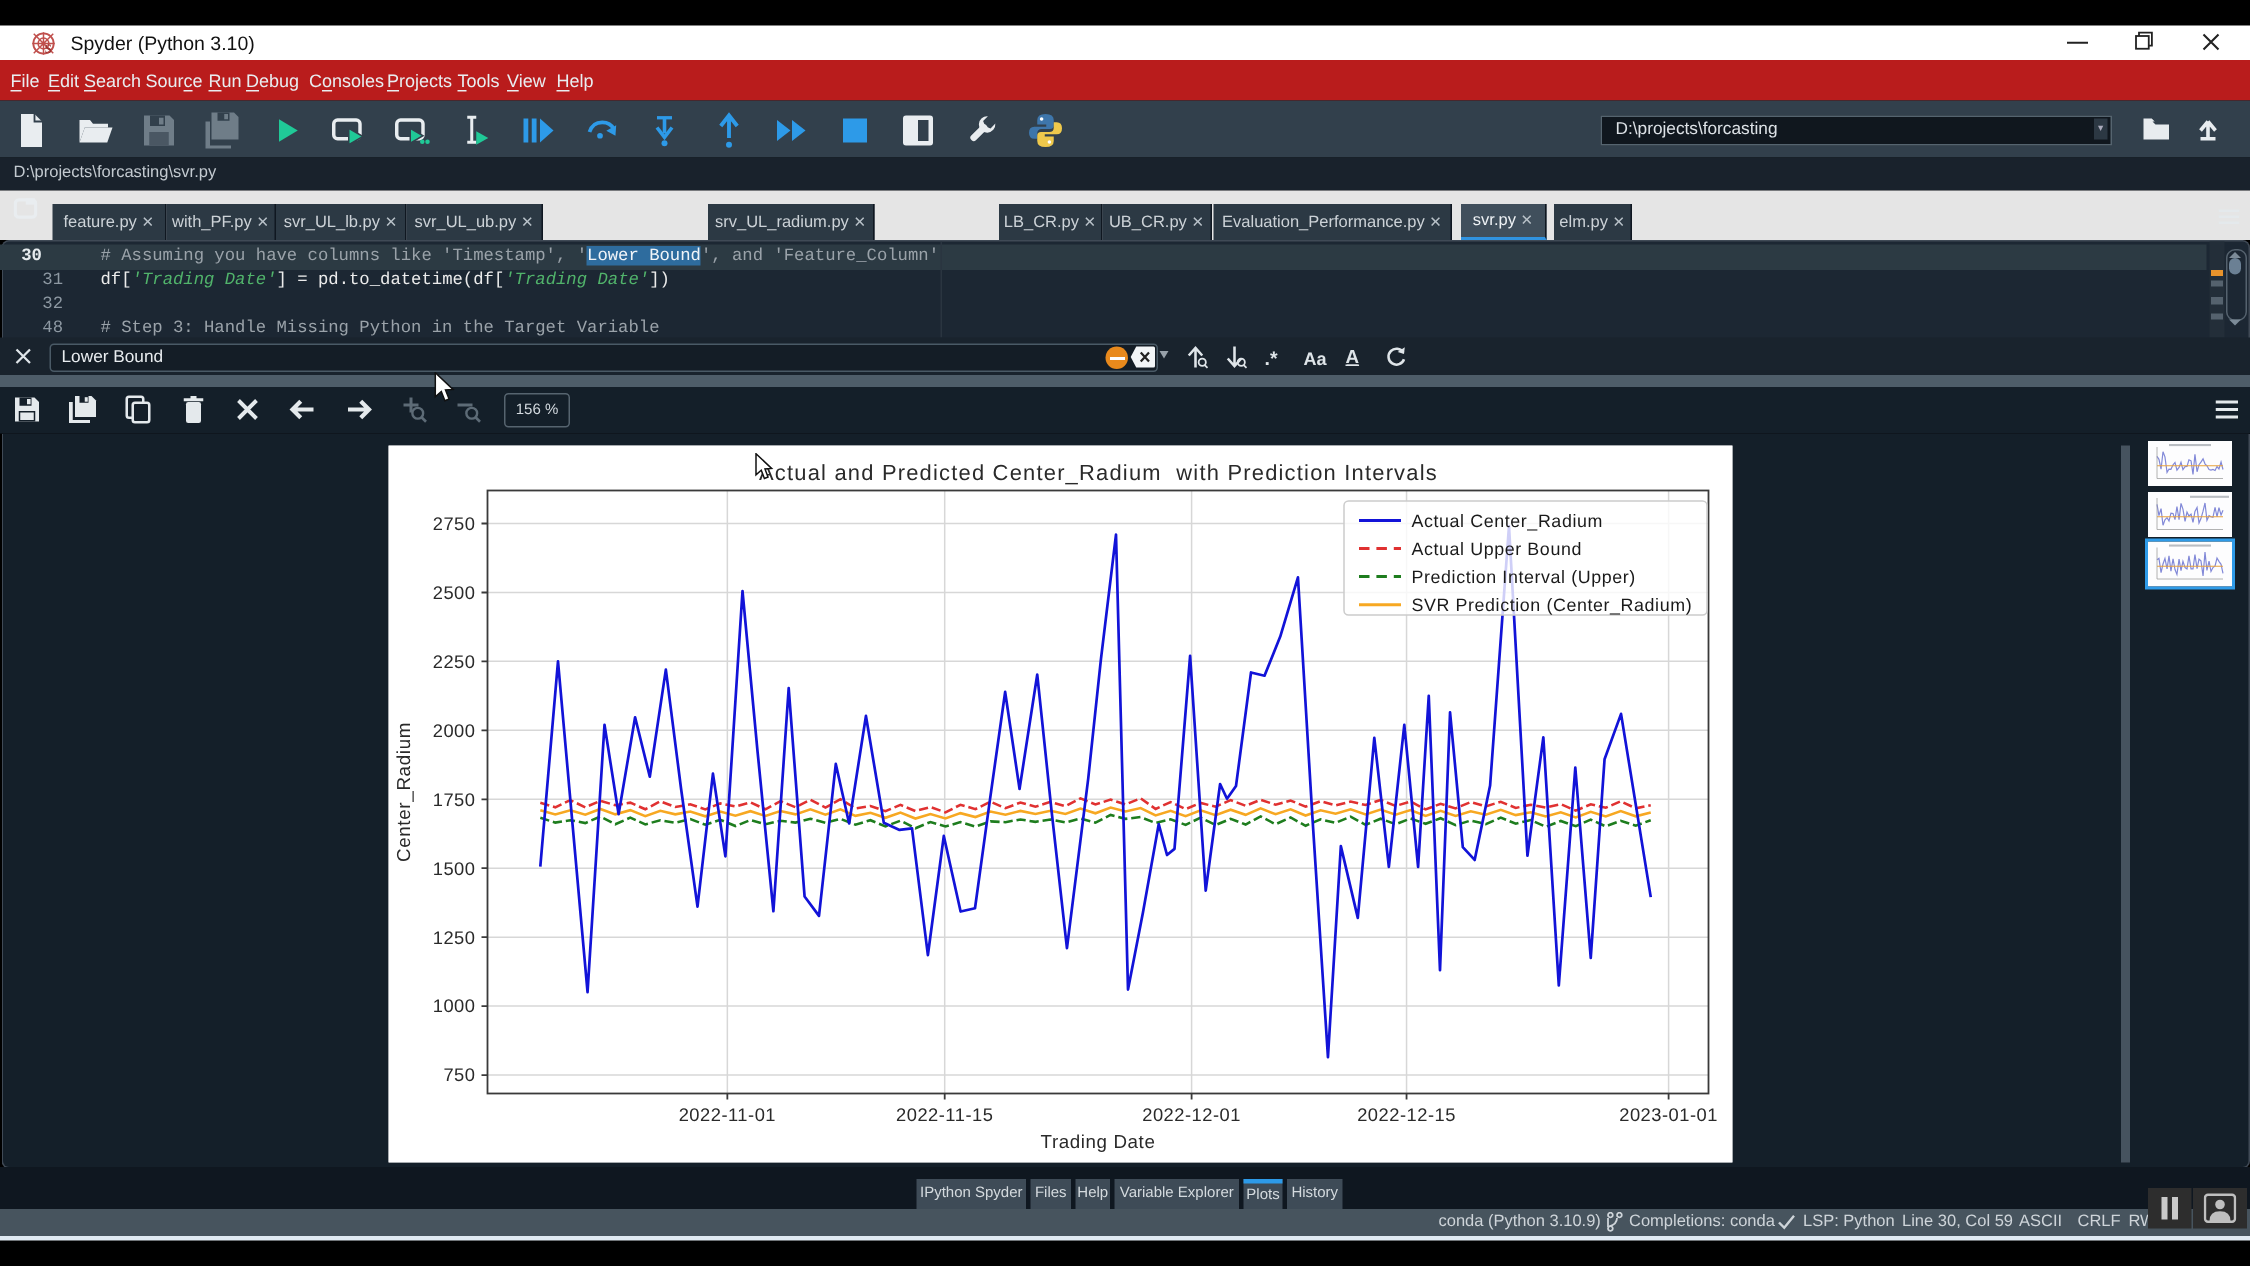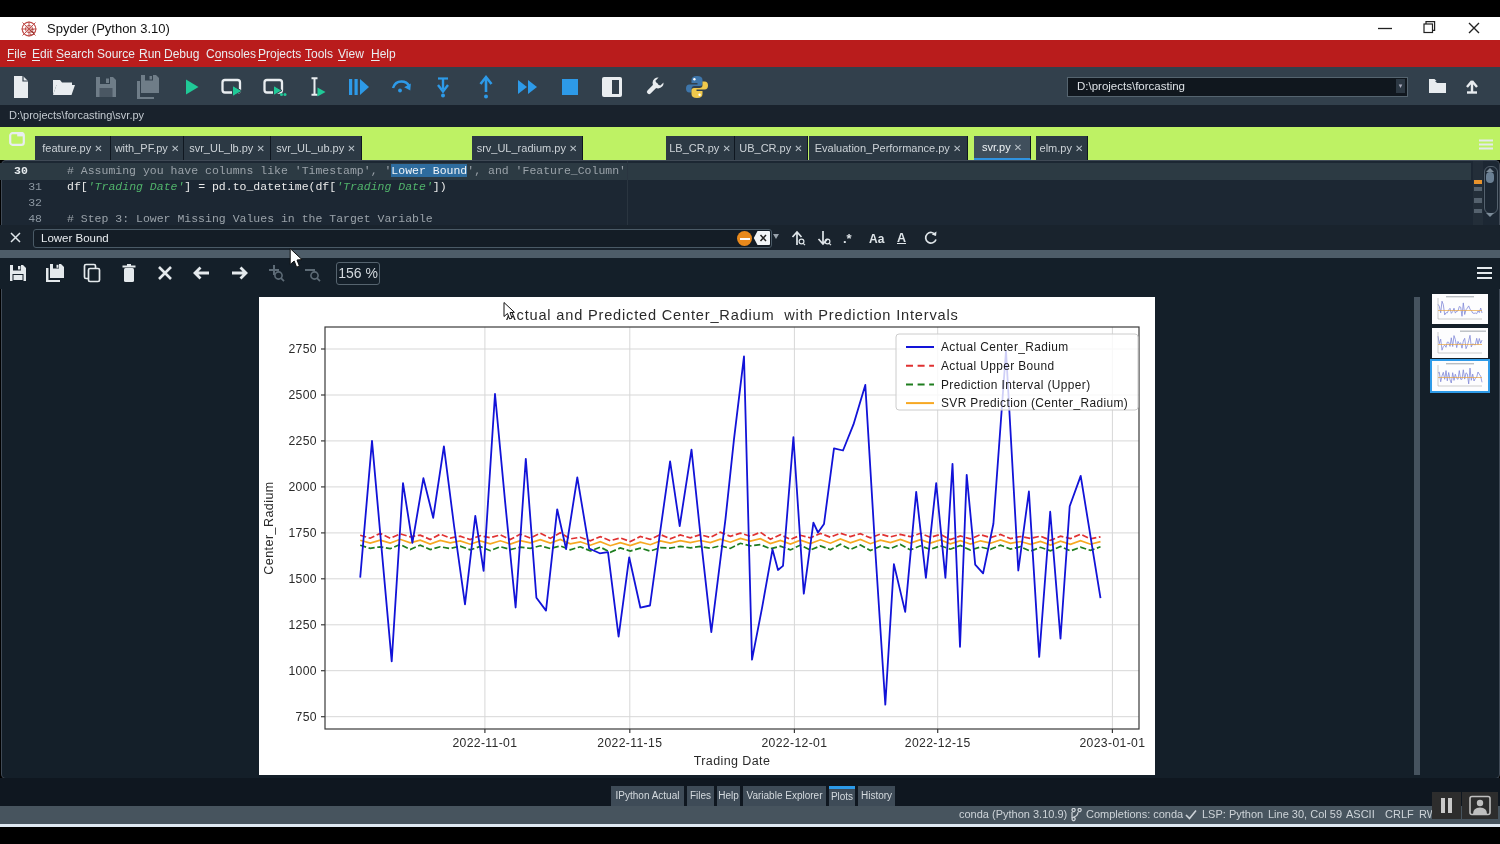--- a/index.html
+++ b/index.html
@@ -12,21 +12,21 @@
   #menubar span{position:absolute;top:7px;}
   #menubar u{text-decoration:underline;text-underline-offset:2px;}
   #toolbar{left:0;top:67px;width:1500px;height:38px;background:#32404c;}
   #pathbar{left:0;top:105px;width:1500px;height:22px;background:#19222c;color:#c3cad0;font-size:11px;}
   #pathbar span{position:absolute;left:9px;top:4px;}
   
   #wdir{left:1067px;top:77px;width:339px;height:18px;background:#10171e;border:1px solid #55646f;color:#dde2e6;font-size:11.5px;}
   #wdir span{position:absolute;left:9px;top:2px;}
   #wdir .arr{position:absolute;left:auto;right:2px;top:1px;width:9px;height:14px;background:#2c3843;color:#aab;font-size:7px;text-align:center;line-height:14px;}
   
-  #tabbar{left:0;top:127px;width:1500px;height:33px;background:#bef264;}
+  #tabbar{left:0;top:127px;width:1500px;height:33px;background:#e5e5e5;}
   .tab{position:absolute;top:9px;height:24px;line-height:24px;background:#2c3944;color:#ccd2d7;font-size:11px;
        border-right:1px solid #0f1720;}
   .tab .x{color:#b9c2c9;font-size:10px;}
   .tab.active{background:#404f5c;border-bottom:2px solid #3093e0;height:22px;line-height:22px;color:#eef2f5;}
   
   #editor{left:1px;top:160px;width:1497px;height:65px;background:#1c2733;border:1px solid #404a56;
           border-radius:5px 5px 0 0;border-bottom:none;font-family:"Liberation Mono",monospace;font-size:11.5px;}
   .lnum{position:absolute;left:0;width:42px;text-align:right;color:#8d98a2;font-family:"Liberation Mono",monospace;font-size:11.5px;}
   .cline{position:absolute;left:0;width:1471px;height:17px;background:#2c3a43;}
   .code{position:absolute;left:67px;white-space:pre;color:#ebebeb;font-family:"Liberation Mono",monospace;font-size:11.5px;}
@@ -39,21 +39,21 @@
   #vscroll{left:1484px;top:166px;width:12px;height:46px;border:1px solid #55626e;border-radius:6px;background:#1c2733;}
   #vknob{left:1486px;top:172px;width:8px;height:11px;border-radius:4px;background:#6b8094;}
   
   #findrow{left:0;top:225px;width:1500px;height:25px;background:#19232d;}
   #findinput{left:33px;top:229px;width:737px;height:17px;background:#141d26;border:1px solid #4a5a66;border-radius:3px;color:#e8ecef;font-size:11.5px;}
   #findinput span{position:absolute;left:7px;top:2px;}
   
   #split{left:0;top:250px;width:1500px;height:8px;background:#4e5d69;}
   
   #plotbar{left:0;top:258px;width:1500px;height:31px;background:#141f29;}
-  #zoombox{left:336px;top:262px;width:42px;height:21px;border:1px solid #56646f;border-radius:3px;color:#d3d9de;font-size:14px;text-align:center;line-height:21px;}
+  #zoombox{left:336px;top:262px;width:42px;height:21px;border:1px solid #56646f;border-radius:3px;color:#d3d9de;font-size:10px;text-align:center;line-height:21px;}
   
   #plotpanel{left:1px;top:289px;width:1497px;height:489px;background:#141f29;border:1px solid #404a56;border-radius:0 0 5px 5px;border-top:none;}
   #figure{left:259px;top:297px;width:896px;height:478px;background:#fff;}
   #sidescroll{left:1414px;top:297px;width:6px;height:478px;background:#46535f;}
   .thumb{position:absolute;left:1432px;width:56px;height:30px;background:#fdfdfe;}
   .thumb.sel{outline:2px solid #2f9be8;}
   
   #bottombar{left:0;top:778px;width:1500px;height:28px;background:#0f1720;}
   .btab{position:absolute;top:786px;height:20px;line-height:20px;background:#3e4b57;color:#d4dade;font-size:10px;text-align:center;white-space:nowrap;}
   .btab.active{border-top:3px solid #2d9ae8;height:17px;line-height:16px;}
@@ -214,21 +214,21 @@
 
 <div class="abs" id="editor"></div>
 <div class="abs cline" style="top:163px"></div>
 <div class="abs" id="edgeline"></div>
 <div class="abs lnum" style="top:164px;font-weight:bold;color:#e6ebee;text-align:center;">30</div>
 <div class="abs lnum" style="top:180px">31</div>
 <div class="abs lnum" style="top:196px">32</div>
 <div class="abs lnum" style="top:212px">48</div>
 <div class="abs code cm" style="top:164px"># Assuming you have columns like 'Timestamp', '<span class="sel">Lower Bound</span>', and 'Feature_Column'</div>
 <div class="abs code" style="top:180px">df[<span class="st">'Trading Date'</span>] = pd.to_datetime(df[<span class="st">'Trading Date'</span>])</div>
-<div class="abs code cm" style="top:212px"># Step 3: Lower Missing Values in the Target Variable</div>
+<div class="abs code cm" style="top:212px"># Step 3: Handle Missing Python in the Target Variable</div>
 <div class="abs" id="flagcol">
   <div class="abs" style="left:1px;top:19px;width:8px;height:4px;background:#e8932c"></div>
   <div class="abs" style="left:1px;top:26px;width:8px;height:4px;background:#55626e"></div>
   <div class="abs" style="left:1px;top:37px;width:8px;height:5px;background:#55626e"></div>
   <div class="abs" style="left:1px;top:48px;width:8px;height:4px;background:#55626e"></div>
 </div>
 <div class="abs" id="vscroll"></div>
 <svg class="abs" style="left:1485px;top:167px" width="10" height="6" viewBox="0 0 10 6">
     <path d="M1 5 L5 1 L9 5 Z" fill="#7c8b98"></path>
   </svg>
@@ -417,21 +417,21 @@
     <svg width="56" height="30" viewBox="0 0 56 30" style="position:absolute;left:0;top:0">
       <polyline points="6.0,12.2 7.3,11.2 8.7,20.8 10.0,15.0 11.3,11.3 12.7,18.3 14.0,9.6 15.3,19.8 16.7,11.5 18.0,18.7 19.3,22.0 20.7,11.7 22.0,19.4 23.3,13.2 24.7,17.4 26.0,18.3 27.3,9.6 28.7,18.3 30.0,18.3 31.3,8.8 32.7,18.1 34.0,11.8 35.3,12.9 36.7,22.9 38.0,7.1 39.3,19.3 40.7,13.1 42.0,20.0 43.3,17.4 44.7,16.3 46.0,11.0 47.3,13.2 48.7,15.2 50.0,21.3" fill="none" stroke="#8289d8" stroke-width="0.8"></polyline>
       <line x1="6" y1="16.5" x2="50" y2="16.5" stroke="#e8a23c" stroke-width="0.7"></line>
       <line x1="6" y1="25" x2="50" y2="25" stroke="#999" stroke-width="0.5"></line>
       <line x1="6" y1="4" x2="6" y2="25" stroke="#999" stroke-width="0.5"></line>
       <rect x="14" y="2" width="28" height="1.4" fill="#b9bdc2"></rect>
     </svg>
   </div>
 
 <div class="abs" id="bottombar"></div>
-<div class="btab" style="left:611px;width:73px;">IPython Actual</div>
+<div class="btab" style="left:611px;width:73px;">IPython Spyder</div>
 <div class="btab" style="left:687px;width:27px;">Files</div>
 <div class="btab" style="left:717px;width:23px;">Help</div>
 <div class="btab" style="left:743px;width:83px;">Variable Explorer</div>
 <div class="btab active" style="left:829px;width:26px;">Plots</div>
 <div class="btab" style="left:858px;width:37px;">History</div>
 
 <div class="abs" id="statusbar">
   <span style="left:959px">conda (Python 3.10.9)</span>
   <span style="left:1086px">Completions: conda</span>
   <span style="left:1202px">LSP: Python</span>

